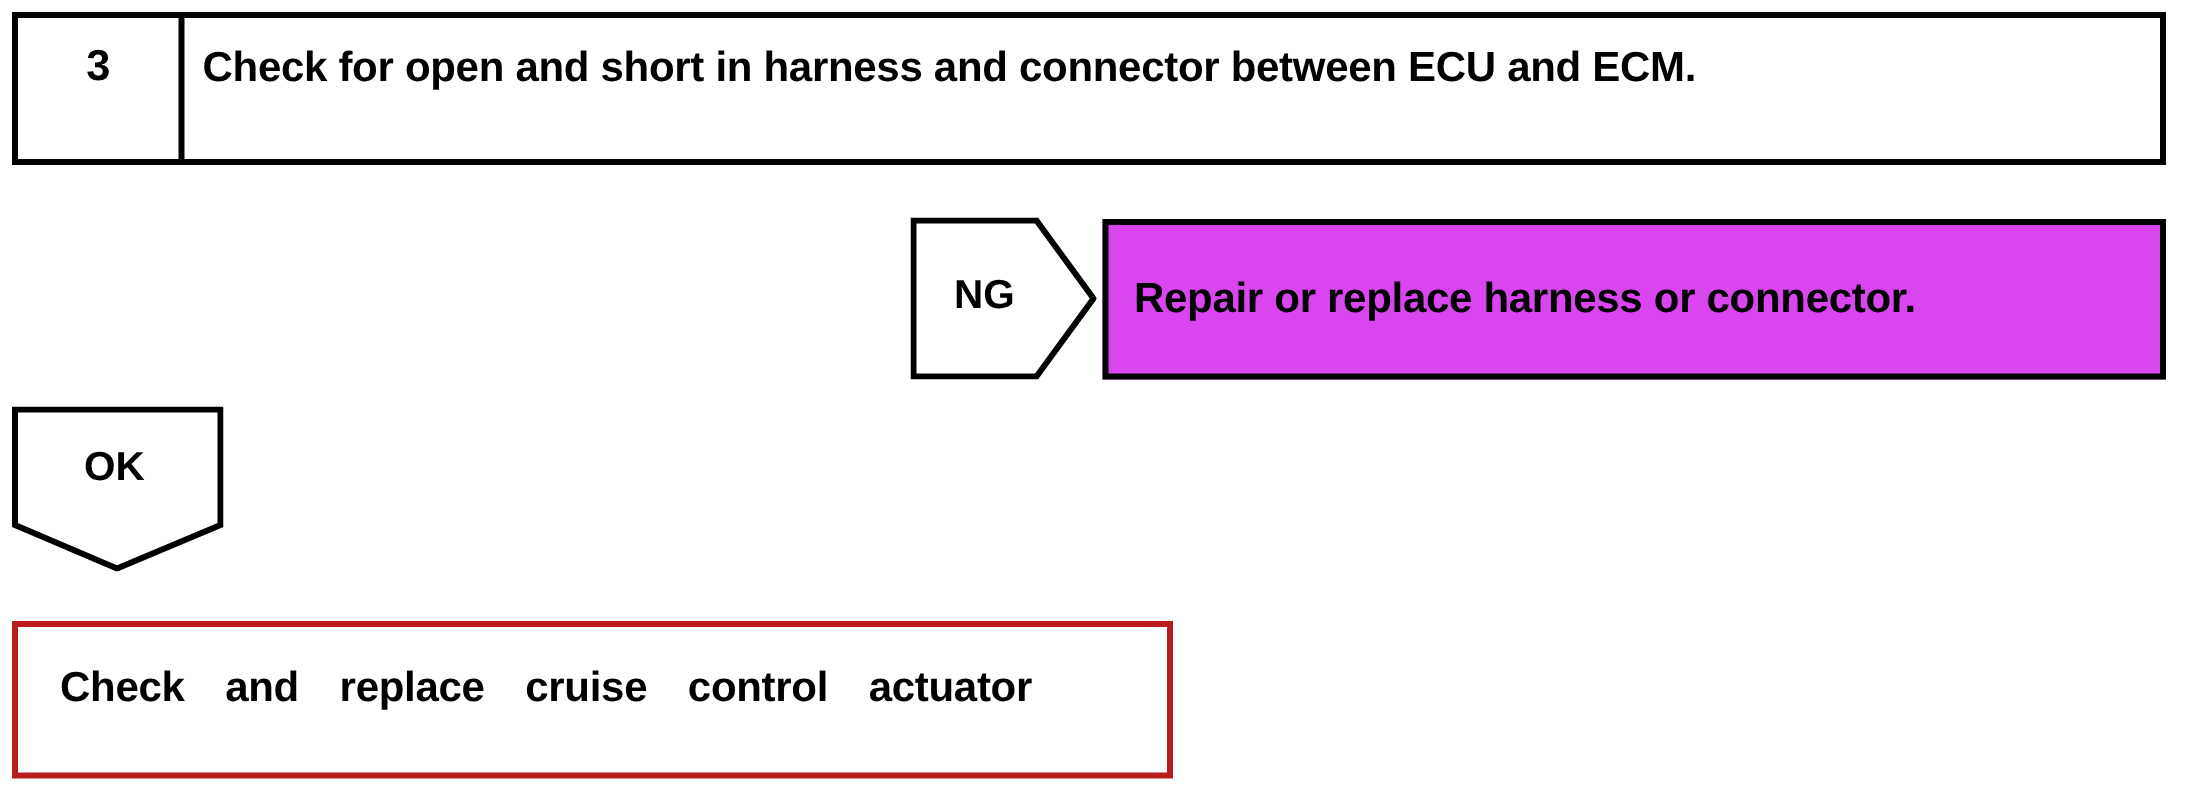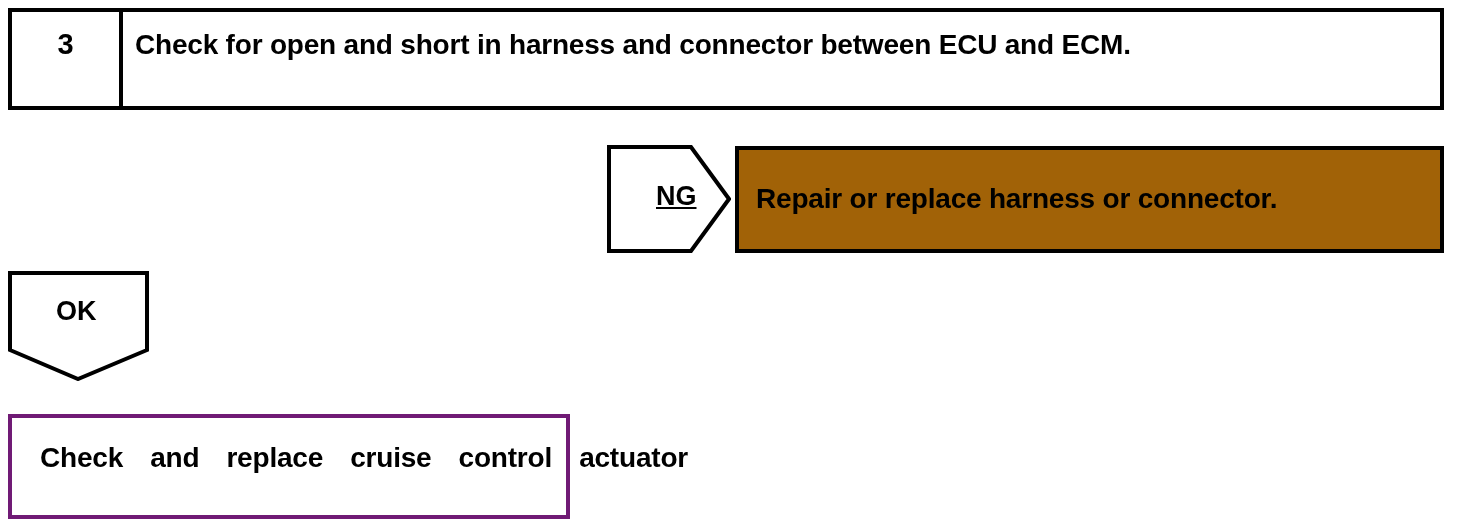--- a/index.html
+++ b/index.html
@@ -74,38 +74,37 @@
   .ng-flag {
     position: absolute;
     left: 607px;
     top: 145px;
     width: 124px;
     height: 108px;
   }
   .ng-flag svg { display: block; width: 124px; height: 108px; }
   .ng-label {
     position: absolute;
-    left: 656px;
+    left: 636px;
     top: 183px;
     font-size: 27px;
     font-weight: bold;
     line-height: 1;
     letter-spacing: 0px;
-    text-decoration: underline;
   }
 
   .repair-box {
     position: absolute;
     left: 735px;
     top: 146px;
     width: 709px;
     height: 107px;
     border: 4px solid #000;
     box-sizing: border-box;
-    background: #a16207;
+    background: #d946ef;
   }
   .repair-text {
     position: absolute;
     left: 17px;
     top: 34px;
     font-size: 28px;
     font-weight: bold;
     line-height: 1.08;
     letter-spacing: -0.2px;
     white-space: nowrap;
@@ -128,23 +127,23 @@
     font-weight: bold;
     line-height: 1;
     letter-spacing: 0px;
   }
 
   
   .final-box {
     position: absolute;
     left: 8px;
     top: 414px;
-    width: 562px;
+    width: 774px;
     height: 105px;
-    border: 4px solid #701a75;
+    border: 4px solid #b91c1c;
     box-sizing: border-box;
     background: #fff;
   }
   .final-text {
     position: absolute;
     left: 28px;
     top: 25px;
     width: 648px;
     font-size: 28px;
     font-weight: bold;

